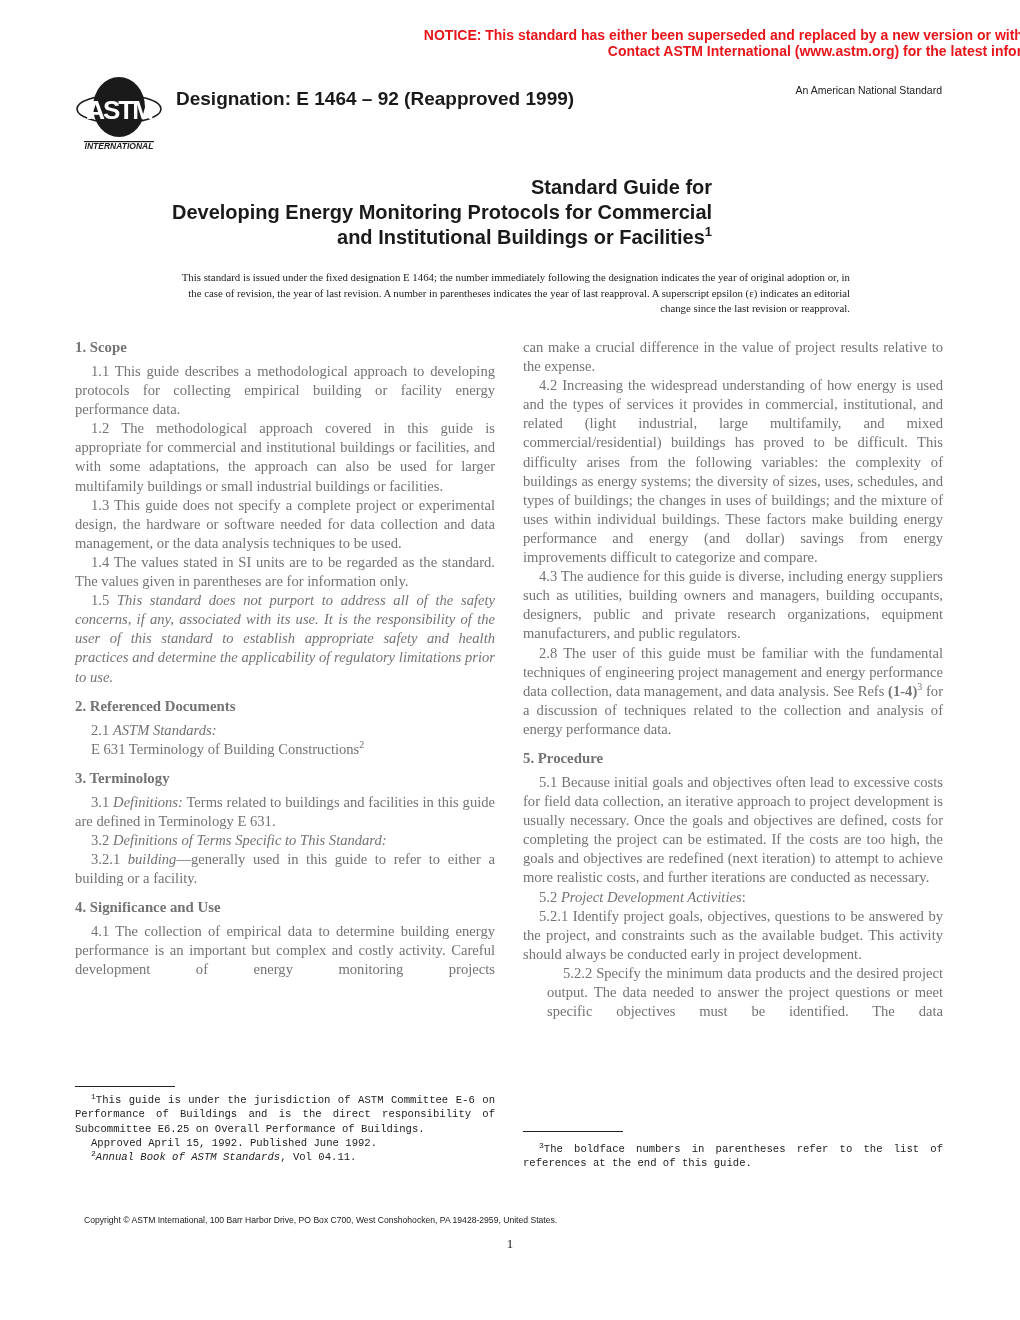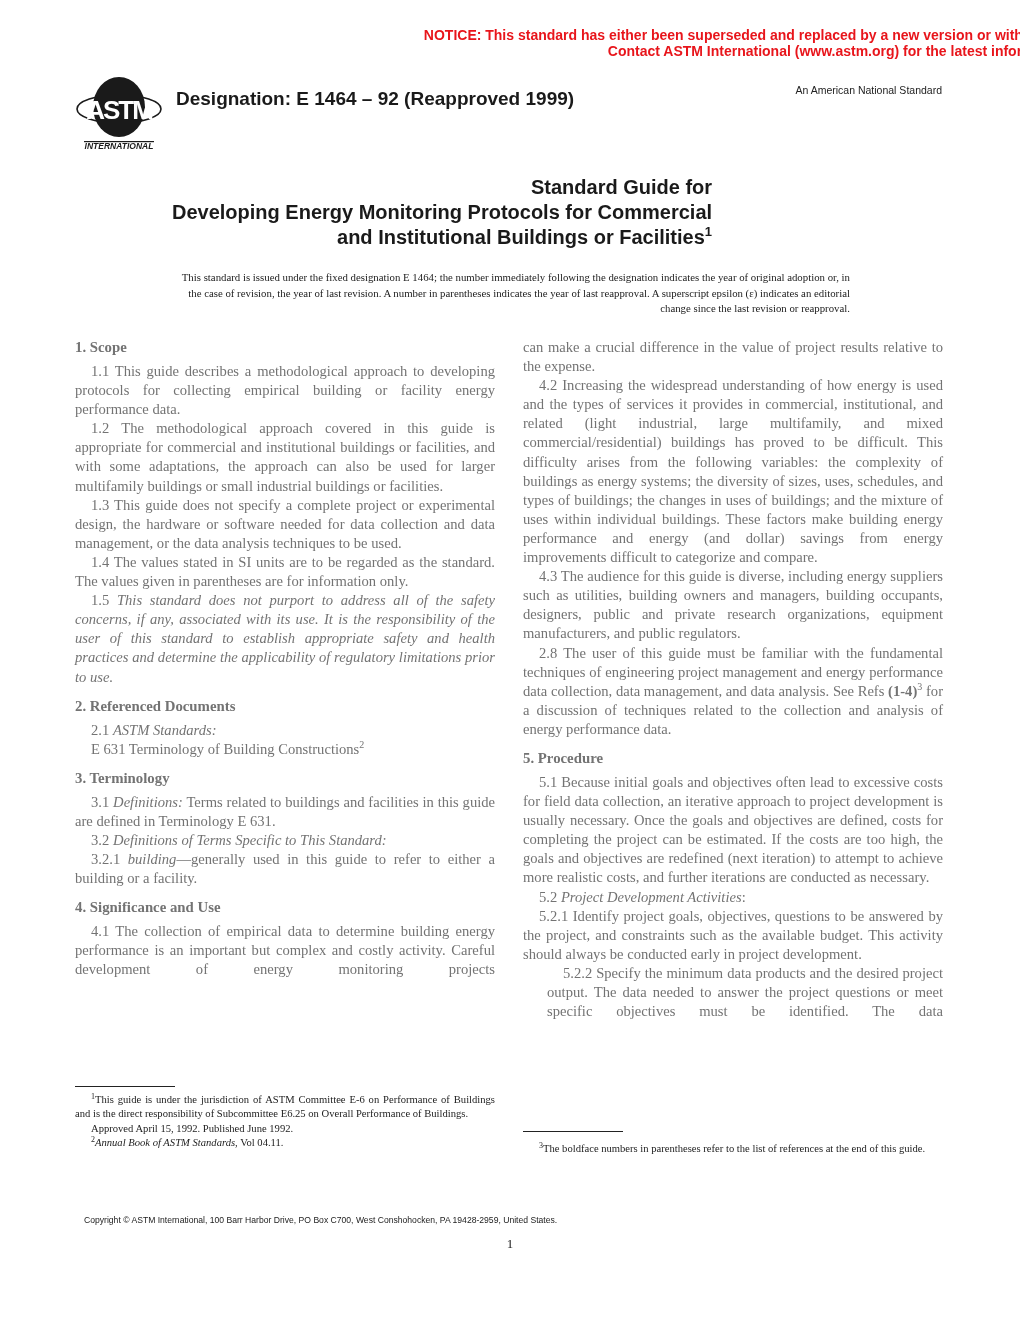--- a/index.html
+++ b/index.html
@@ -22,21 +22,21 @@
     .col.left { left: 75px; }
     .col.right { left: 523px; }
     .col p { margin: 0; text-indent: 16px; }
     .col p.noindent { text-indent: 0; }
     .col h2 { margin: 0; font-size: 14.8px; font-weight: bold; line-height: 19px; }
     .col h2.gap { margin-top: 10px; margin-bottom: 5px; }
     .col h2.first { margin-bottom: 5px; }
     .col sup { font-size: 10px; vertical-align: 6px; line-height: 0; }
 
     .fnrule { position: absolute; height: 1px; background: #222; width: 100px; }
-    .footnotes { position: absolute; width: 420px; font-size: 10.6px; line-height: 14.3px; color: #222; text-align: justify; }
+    .footnotes { position: absolute; width: 420px; font-size: 10.6px; line-height: 14.3px; color: #222; text-align: justify; font-family: Liberation Mono, monospace; }
     .footnotes p { margin: 0; text-indent: 16px; }
     .footnotes sup { font-size: 8px; vertical-align: 4px; line-height: 0; }
 
     .copyright { position: absolute; left: 84px; top: 1215px; font-size: 8.6px; color: #222; }
     .pagenum { position: absolute; left: 0; width: 1020px; top: 1236px; text-align: center; font-size: 13px; color: #222; }
   </style>
 </head>
 <body>
 
 <div class="notice sans">

